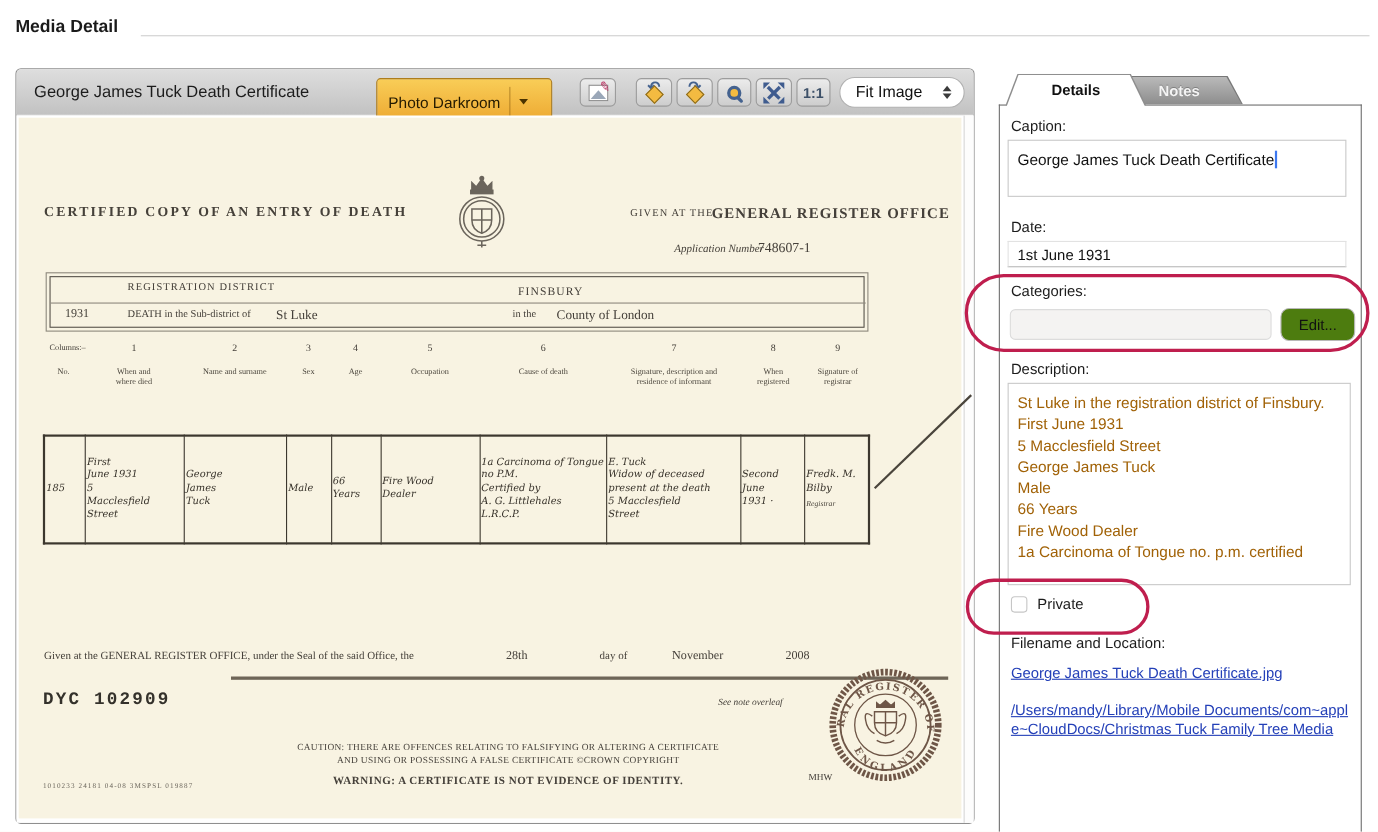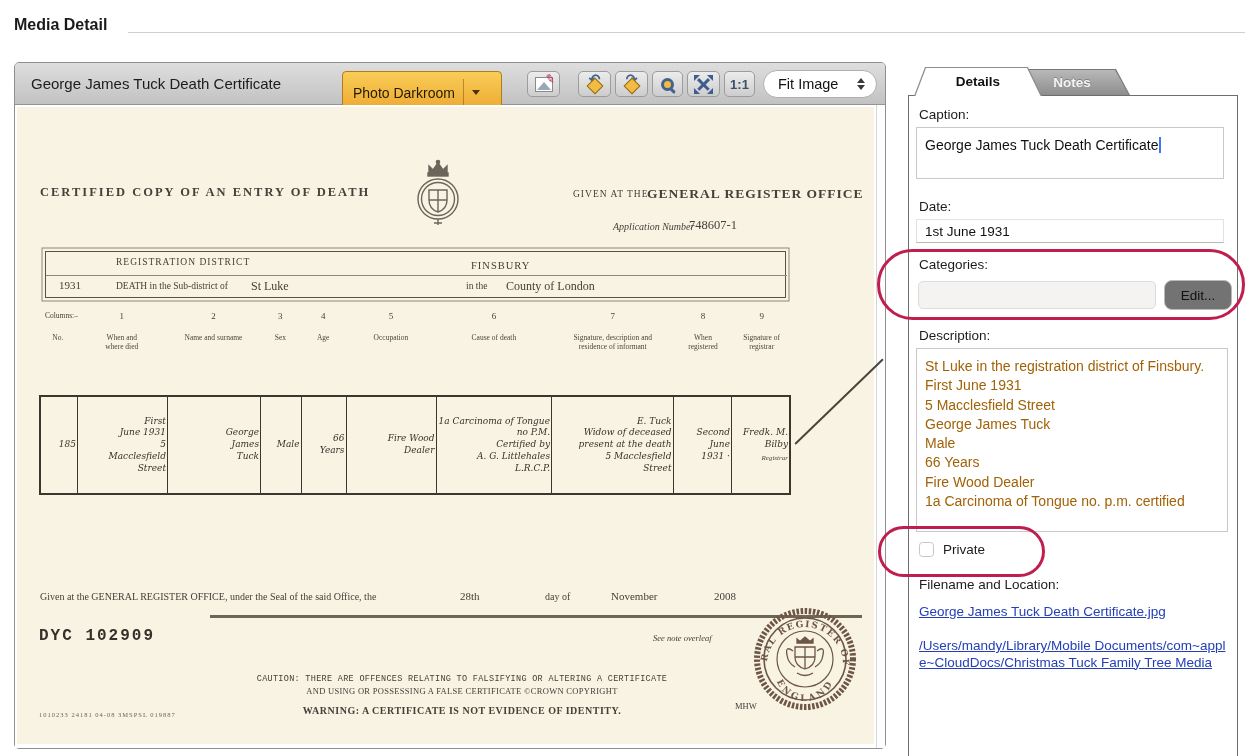--- a/index.html
+++ b/index.html
@@ -78,35 +78,35 @@
   #reg-county { left:460px; top:27px; font-size:12px; }
 
   table.cols { position:absolute; border-collapse:collapse; table-layout:fixed; }
   #header-table { left:22px; top:204px; width:752px; }
   #header-table td { text-align:center; vertical-align:top; white-space:pre-line; }
   #header-table .num { font-size:9px; padding-bottom:12px; }
   #header-table .lab { font-size:7.5px; color:#4c473e; line-height:1.25; }
   #header-table .colslbl { font-size:7.5px; text-align:left; padding-left:6px; }
 
   #record-table { left:22px; top:288px; width:752px; height:100px; border:2px solid #3c372e; }
-  #record-table td { border:1.5px solid #3c372e; vertical-align:middle; text-align:right; white-space:pre-line;
+  #record-table td { border:1.5px solid #3c372e; vertical-align:middle; text-align:left; white-space:pre-line;
     font-family:"DejaVu Serif", serif; font-style:italic; font-size:9px; line-height:1.3; color:#37322a; padding:1px; }
   #record-table td .printed { display:block; font-style:italic; font-size:7px; color:#4c473e; margin-top:3px; font-family:"Liberation Serif",serif; }
   #strike-line { left:778px; top:336px; width:122px; height:1.5px; background:#4a453c; transform:rotate(-44deg); transform-origin:left center; }
 
   #certified-line { left:23px; top:457px; font-size:9.5px; }
   #given-line { left:23px; top:484px; font-size:10px; }
   #given-day { left:443px; top:483px; font-size:11px; }
   #day-of { left:528px; top:484px; font-size:10px; }
   #given-month { left:594px; top:483px; font-size:11px; }
   #given-year2 { left:697px; top:483px; font-size:11px; }
   #seal-rule { left:193px; top:508px; width:652px; height:2.5px; background:#6e6557; }
   #serial { left:22px; top:520px; font-family:"Liberation Mono", monospace; font-weight:bold; font-size:16px; letter-spacing:2px; color:#34312b; }
   #see-note { left:636px; top:526px; font-size:8.5px; font-style:italic; }
-  #caution1 { left:130px; top:567px; width:630px; text-align:center; font-size:8.5px; letter-spacing:.3px;font-family:Liberation Mono, monospace; }
+  #caution1 { left:130px; top:567px; width:630px; text-align:center; font-size:8.5px; letter-spacing:.3px; }
   #caution2 { left:130px; top:579px; width:630px; text-align:center; font-size:8.5px; letter-spacing:.3px; }
   #warning { left:130px; top:598px; width:630px; text-align:center; font-size:10px; font-weight:bold; letter-spacing:.5px; }
   #initials { left:718px; top:594px; font-size:8.5px; }
   #print-code { left:22px; top:604px; font-size:6.5px; letter-spacing:1px; color:#6b665c; }
 
   
   #crest { left:398px; top:52px; }
   #seal { left:736px; top:500px; }
 
   
@@ -127,21 +127,21 @@
   .pl { position:absolute; font-size:13.5px; color:#1c1c1c; }
   #caption-label { left:919px; top:107px; }
   #caption-field { left:916px; top:127px; width:308px; height:52px; border:1px solid #c9c9c9; background:#fff;
     font-size:14px; color:#111; padding:9px 8px; }
   .caret { display:inline-block; width:2px; height:16px; background:#3c78f0; vertical-align:-3px; margin-left:1px; }
   #date-label { left:919px; top:199px; }
   #date-field { left:916px; top:219px; width:308px; height:24px; border:1px solid #e2e2e2; border-bottom:1px solid #b9b9b9;
     background:#fff; font-size:13.5px; color:#111; padding:4px 8px; }
   #categories-label { left:919px; top:257px; }
   #categories-field { left:918px; top:281px; width:238px; height:28px; border:1px solid #dcdcdc; border-radius:5px; background:#f4f3f2; }
-  #edit-btn { left:1164px; top:280px; width:68px; height:30px; border:1px solid #b9b9b9; border-radius:8px; background:#737373;
+  #edit-btn { left:1164px; top:280px; width:68px; height:30px; border:1px solid #b9b9b9; border-radius:8px; background:#4d7c0f;
     font-size:13.5px; color:#111; display:flex; align-items:center; justify-content:center; }
   #description-label { left:919px; top:328px; }
   #description-box { left:916px; top:348px; width:312px; height:184px; border:1px solid #c9c9c9; background:#fff;
     font-size:14px; line-height:19.3px; color:#a16207; padding:8px 8px; white-space:pre-line; overflow:hidden; }
   #private-row { left:919px; top:542px; display:flex; align-items:center; gap:9px; }
   #private-check { width:15px; height:15px; border:1px solid #c6c6c6; border-radius:3.5px; background:#fff; }
   #private-label { font-size:13.5px; color:#1c1c1c; }
   #filename-label { left:919px; top:577px; }
   .blue-link { position:absolute; color:#2440b8; font-size:13.5px; text-decoration:underline; line-height:16.5px; }
   #file-link { left:919px; top:604px; width:312px; }

